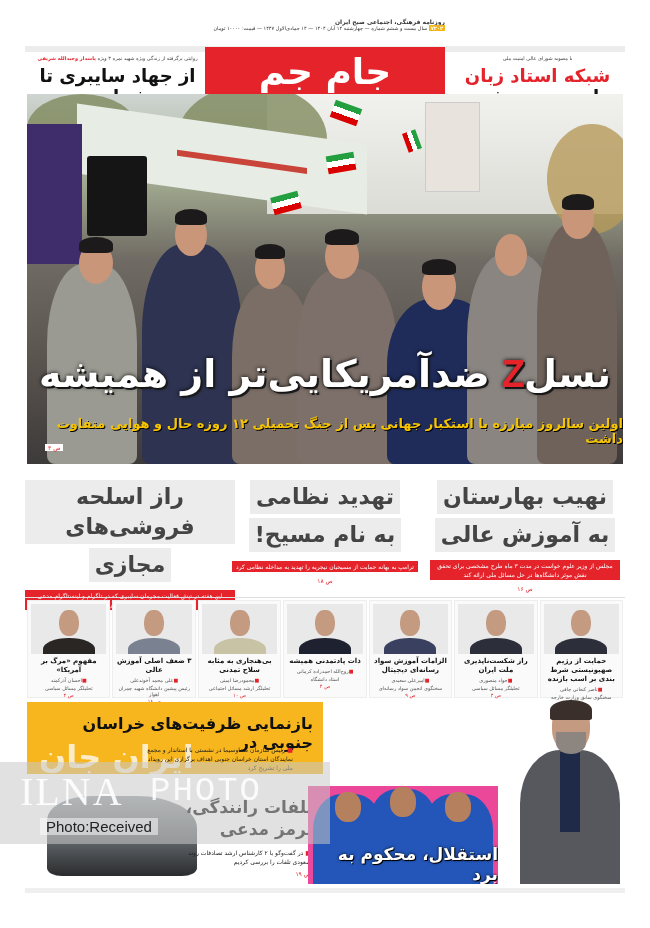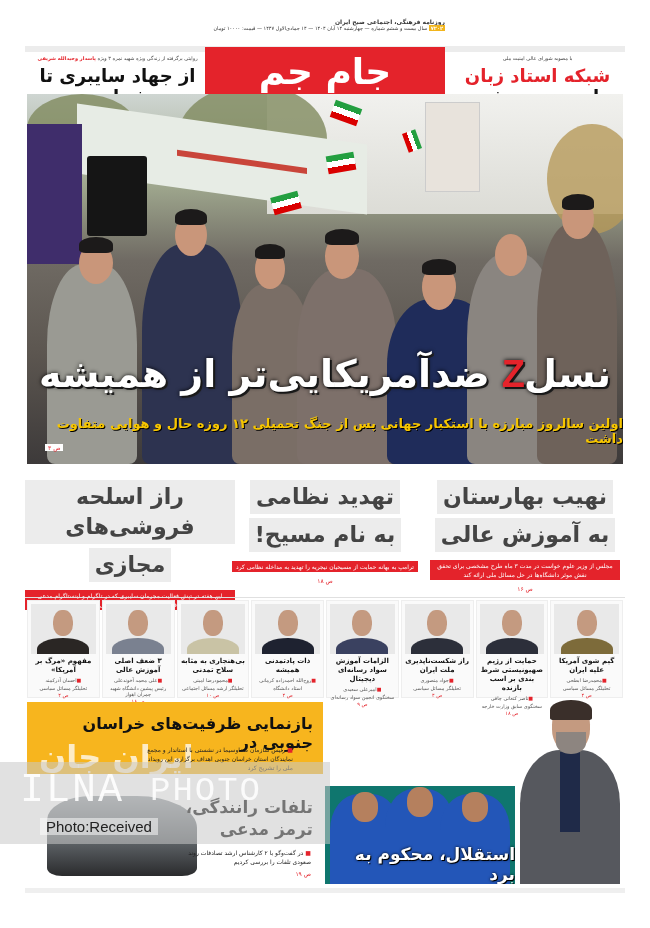--- a/index.html
+++ b/index.html
@@ -61,26 +61,26 @@
 .presenter .hair{position:absolute;left:30px;top:-2px;width:42px;height:20px;border-radius:50% 50% 10% 10%;background:#3a2f2a}
 .presenter .beard{position:absolute;left:36px;top:30px;width:30px;height:22px;border-radius:0 0 50% 50%;background:#8d8580}
 .presenter .suit{position:absolute;left:0;top:48px;width:100px;height:134px;border-radius:40% 40% 0 0;background:#56585e}
 .presenter .shirt{position:absolute;left:40px;top:50px;width:20px;height:80px;background:#1f2a48}
 .car-area{position:absolute;left:27px;top:786px;width:296px;height:98px;background:#fff}
 .car{position:absolute;left:20px;top:10px;width:150px;height:80px;background:linear-gradient(180deg,#9aa0a4,#5a5f63 60%,#2a2b2d);border-radius:30% 40% 10% 10%}
 .car-area .t{position:absolute;right:10px;top:10px;font-size:17px;font-weight:bold;color:#111;line-height:22px;text-align:right}
 .car-area .lead{position:absolute;right:12px;top:62px;width:130px;font-size:6px;color:#222;line-height:9px;text-align:right}
 .car-area .lead b{color:#e4232b}
 .car-area .pg{position:absolute;right:12px;top:84px;font-size:6px;color:#e4232b}
-.football{position:absolute;left:325px;top:786px;width:190px;height:98px;background:#0f766e;overflow:hidden}
+.football{position:absolute;left:308px;top:786px;width:190px;height:98px;background:#ec4899;overflow:hidden}
 .player{position:absolute;bottom:0;width:70px;height:90px;border-radius:40% 40% 0 0;background:#2356b8}
 .player .h{position:absolute;left:22px;top:-2px;width:26px;height:30px;border-radius:45%;background:#b5805e}
 .football .t{position:absolute;left:20px;top:58px;font-size:17px;font-weight:bold;color:#fff;text-shadow:0 0 3px #000,1px 1px 0 #000}
 .watermark{position:absolute;left:0;top:762px;width:330px;height:82px;background:rgba(200,200,200,.55)}
-.watermark .ilna{position:absolute;left:20px;top:6px;font-family:Liberation Mono, monospace;font-size:40px;color:rgba(255,255,255,.9);direction:ltr;letter-spacing:2px}
+.watermark .ilna{position:absolute;left:20px;top:6px;font-family:Liberation Serif, serif;font-size:40px;color:rgba(255,255,255,.9);direction:ltr;letter-spacing:2px}
 .watermark .photo{position:absolute;left:150px;top:10px;font-family:Liberation Mono, monospace;font-size:34px;color:rgba(255,255,255,.85);direction:ltr;letter-spacing:2px}
 .watermark .cred{position:absolute;left:40px;top:56px;font-family:"Liberation Sans",sans-serif;font-size:15px;color:#222;direction:ltr;background:rgba(255,255,255,.5);padding:0 6px}
 .footer-band{position:absolute;left:25px;top:888px;width:600px;height:5px;background:#efefef}
 </style>
 </head>
 <body>
 
 <div class="page">
 
   <div class="masthead-meta">
@@ -175,30 +175,20 @@
     <div class="hl">مجازی</div><br>
     <div class="lead">این هفته در تپش فعالیت مجرمان سایبری که در تلگرام و اینستاگرام مدعی فروش اسلحه هستند را بررسی کردیم</div>
     <div class="pg">ص ۸</div>
   </div>
 
   <div class="sep-line" style="top:597px"></div>
 
   <div class="columns">
     <div class="col">
       <div class="photo">
-          <div class="body" style="background:#7d6b3a"></div>
-          <div class="face"></div>
-        </div>
-      <div class="t">گیم شوی آمریکا علیه ایران</div>
-      <div class="a"><b>■</b><span>محمدرضا ابطحی</span></div>
-      <div class="a">تحلیلگر مسائل سیاسی</div>
-      <div class="pg">ص ۴</div>
-    </div>
-    <div class="col">
-      <div class="photo">
           <div class="body"></div>
           <div class="face"></div>
         </div>
       <div class="t">حمایت از رژیم صهیونیستی شرط بندی بر اسب بازنده</div>
       <div class="a"><b>■</b><span>ناصر کنعانی چافی</span></div>
       <div class="a">سخنگوی سابق وزارت خارجه</div>
       <div class="pg">ص ۱۸</div>
     </div>
     <div class="col">
       <div class="photo">

